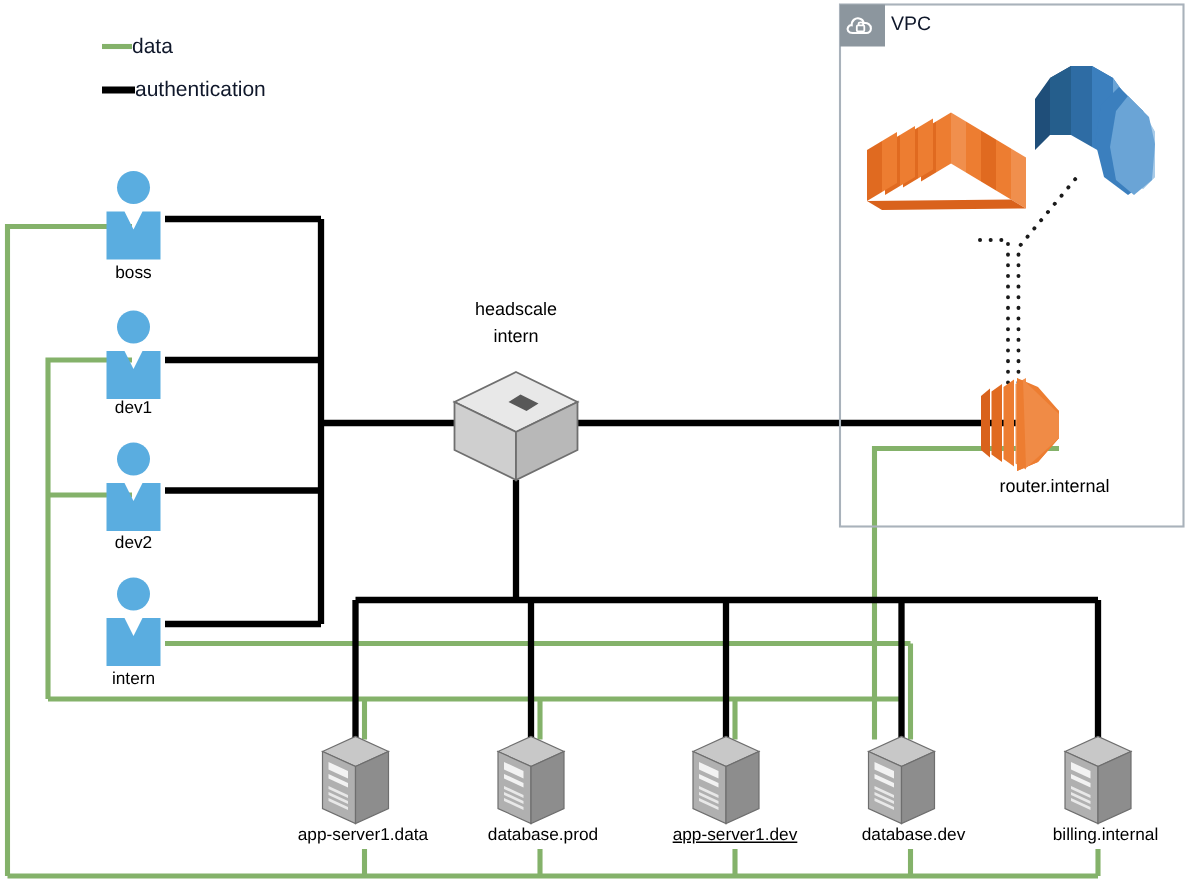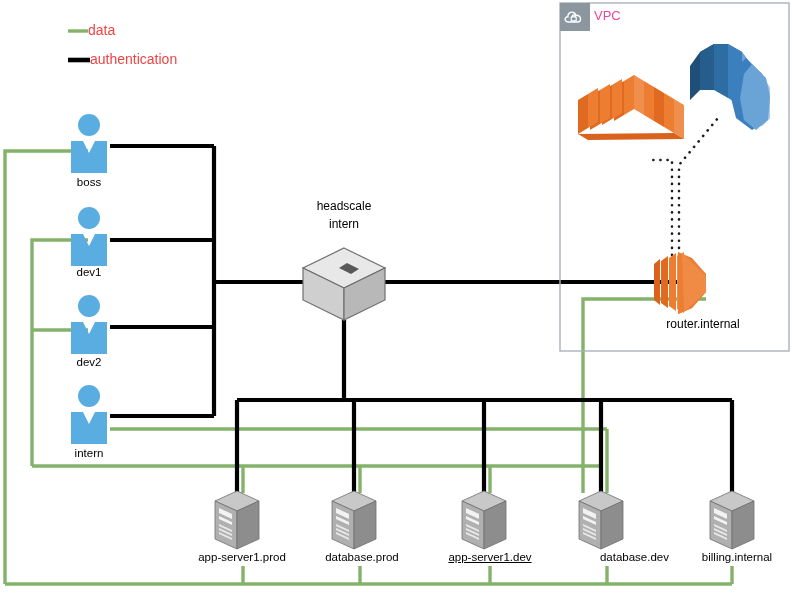--- a/index.html
+++ b/index.html
@@ -3,22 +3,22 @@
 <meta charset="utf-8">
 <style>
   html,body{margin:0;padding:0;background:#ffffff;}
   body{width:792px;height:593px;overflow:hidden;
        font-family:"Liberation Sans","DejaVu Sans",sans-serif;}
   #stage{position:relative;width:792px;height:593px;background:#ffffff;}
   #stage svg{position:absolute;left:0;top:0;}
   .lbl{position:absolute;font-size:11.5px;color:#000;white-space:nowrap;
        text-align:center;line-height:1.15;}
   .lbl.big{font-size:12px;}
-  .legend-txt{position:absolute;font-size:14px;color:#ef4444;white-space:nowrap;}
-  .vpc-title{position:absolute;font-size:13px;color:#ec4899;white-space:nowrap;}
+  .legend-txt{position:absolute;font-size:14px;color:#0f172a;white-space:nowrap;}
+  .vpc-title{position:absolute;font-size:13px;color:#0f172a;white-space:nowrap;}
 </style>
 </head>
 <body>
 
 <div id="stage">
 
   <svg width="792" height="593">
     <defs>
 
       <g id="person">
@@ -220,19 +220,19 @@
   <div class="lbl" style="left:59px;top:176px;width:60px;">boss</div>
   <div class="lbl" style="left:59px;top:266px;width:60px;">dev1</div>
   <div class="lbl" style="left:59px;top:356px;width:60px;">dev2</div>
   <div class="lbl" style="left:59px;top:447px;width:60px;">intern</div>
 
   <div class="lbl big" style="left:294px;top:200px;width:100px;">headscale</div>
   <div class="lbl big" style="left:294px;top:218px;width:100px;">intern</div>
 
   <div class="lbl big" style="left:608px;top:318px;width:190px;">router.internal</div>
 
-  <div class="lbl" style="left:177px;top:551px;width:130px;">app-server1.prod</div>
+  <div class="lbl" style="left:177px;top:551px;width:130px;">app-server1.data</div>
   <div class="lbl" style="left:302px;top:551px;width:120px;">database.prod</div>
   <div class="lbl" style="left:425px;top:551px;width:130px;text-decoration:underline;">app-server1.dev</div>
-  <div class="lbl" style="left:549px;top:551px;width:120px;text-align:right;">database.dev</div>
+  <div class="lbl" style="left:549px;top:551px;width:120px;">database.dev</div>
   <div class="lbl" style="left:672px;top:551px;width:130px;">billing.internal</div>
 
 </div>
 
 </body></html>

